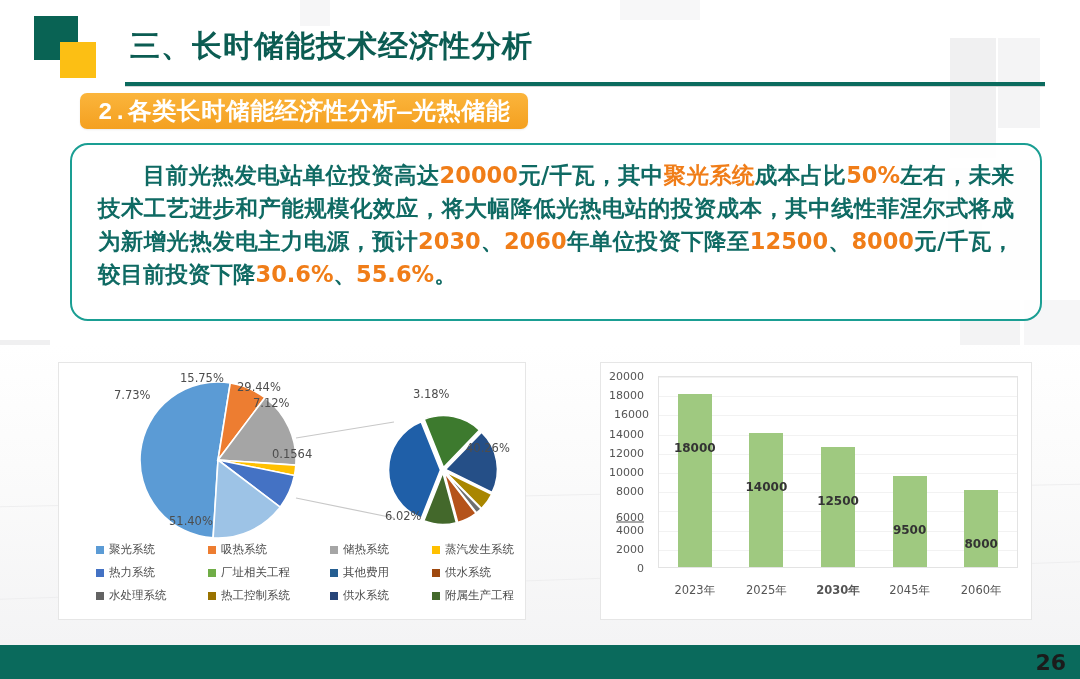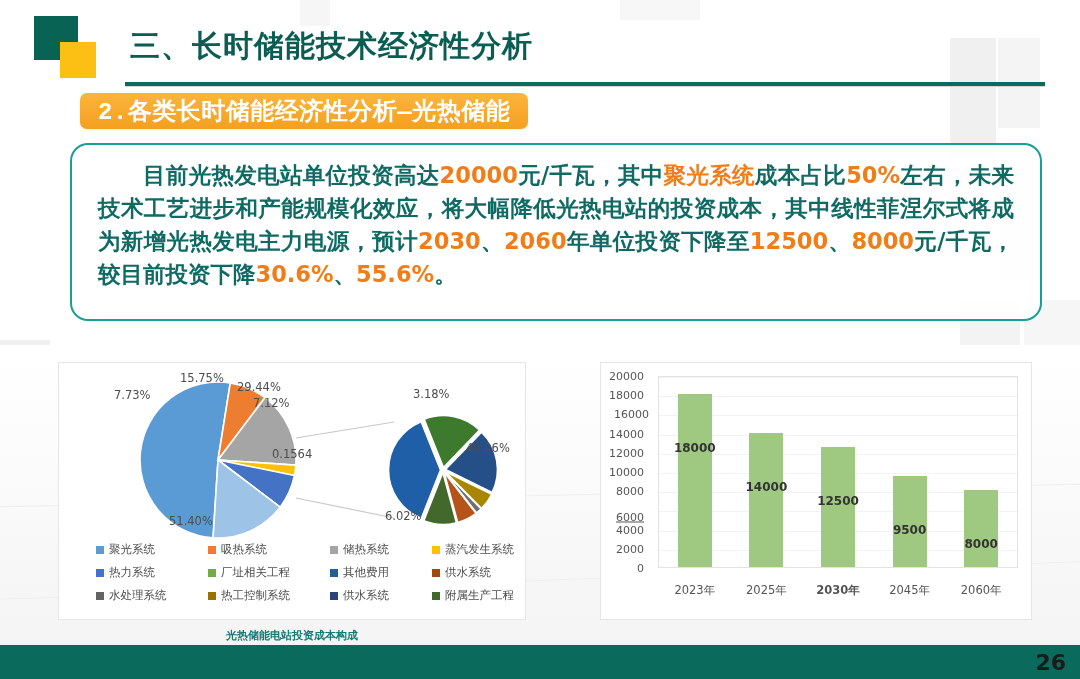--- a/index.html
+++ b/index.html
@@ -195,21 +195,20 @@
       <div class="lgi">
         <span class="sw" style="background: rgb(38, 68, 120);"></span>
         <span>供水系统</span>
       </div>
       <div class="lgi">
         <span class="sw" style="background: rgb(67, 104, 43);"></span>
         <span>附属生产工程</span>
       </div>
     </div>
 
-  <div class="cap cap-left">光热储能电站投资成本构成</div>
 
   <div class="panel panel-right"></div>
   <div class="bc" id="bar-chart">
     <div class="bc-plot" id="bc-plot">
         <div class="bc-grid" style="top: 0px;"></div>
         <div class="bc-grid" style="top: 19.2px;"></div>
         <div class="bc-grid" style="top: 38.4px;"></div>
         <div class="bc-grid" style="top: 57.6px;"></div>
         <div class="bc-grid" style="top: 76.8px;"></div>
         <div class="bc-grid" style="top: 96px;"></div>

